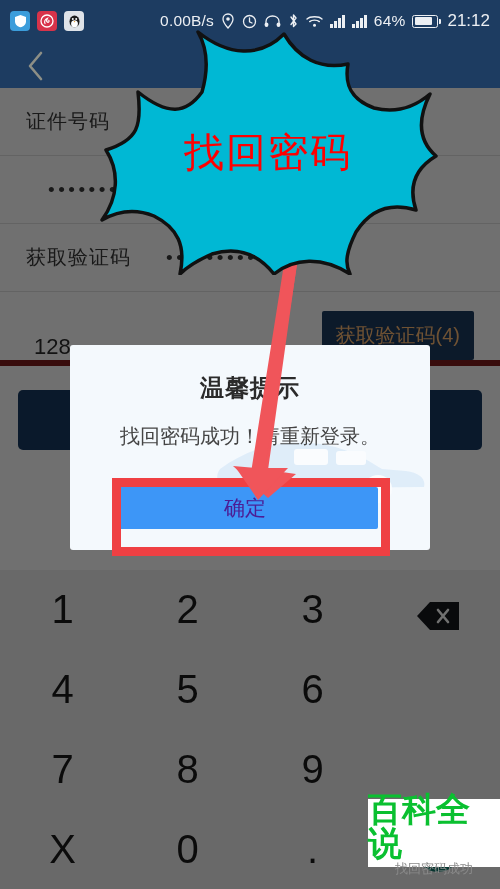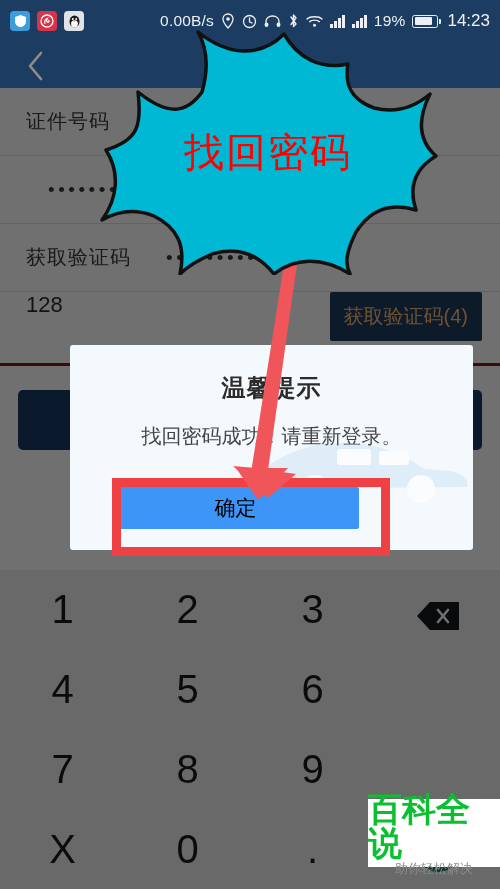--- a/index.html
+++ b/index.html
@@ -98,24 +98,24 @@
   }
   .field-caret {
     font-size: 13px; color: #9a9a9a; margin-left: 4px;
   }
   .field-dots {
     font-size: 19px; color: #3a3a3a; letter-spacing: 3.5px;
     margin-left: 22px;
   }
   #captcha-row {
     height: 74px;
-    display: flex; align-items: flex-start;
-    padding: 0 18px;
+    display: flex; align-items: flex-end;
+    padding: 0 26px;
     box-sizing: border-box;
-    border-bottom: 3px solid #7f1d1d;
+    border-bottom: 6px solid #7f1d1d;
   }
   #captcha-value { font-size: 22px; color: #2d2d2d; padding-left: 8px; }
   #captcha-btn {
     margin-left: auto;
     background: #1d3c61;
     color: #fdba74;
     font-size: 20px;
     padding: 11px 14px;
     border-radius: 2px;
   }
@@ -162,44 +162,43 @@
 
   
   #dialog {
     position: absolute;
     left: 70px; top: 345px;
     width: 360px; height: 205px;
     background: #f4f9fd;
     border-radius: 3px;
     z-index: 7;
     overflow: hidden;
-    padding-left: 43px;
   }
   #dialog-watermark {
     position: absolute; right: -10px; top: 62px;
     width: 230px; height: 110px;
     opacity: .55;
     pointer-events: none;
   }
   #dialog-title {
     position: absolute; left: 0; right: 0; top: 27px;
     text-align: center;
     font-size: 24px; font-weight: bold; color: #2b2b2b;
     letter-spacing: 1px;
   }
   #dialog-message {
     position: absolute; left: 0; right: 0; top: 78px;
     text-align: center;
     font-size: 20px; color: #444;
   }
   #dialog-ok {
     position: absolute; left: 42px; top: 142px;
-    width: 247px; height: 42px;
+    width: 266px; height: 42px;
     background: #3d96f7;
-    color: #000000;
+    color: #4c1d95;
     font-size: 21px;
     display: flex; align-items: center; justify-content: center;
     border-radius: 2px;
   }
   #ok-highlight {
     position: absolute;
     left: 112px; top: 478px;
     width: 278px; height: 78px;
     border: 9px solid #ef4043;
     box-sizing: border-box;
@@ -415,34 +414,34 @@
           <i></i>
           <i></i>
           <i></i>
         </span>
       <span class="bars">
           <i></i>
           <i></i>
           <i></i>
           <i></i>
         </span>
-      <span class="sb-text">19%</span>
+      <span class="sb-text">64%</span>
       <span class="batt">
           <span></span>
         </span>
-      <span class="sb-clock">14:23</span>
+      <span class="sb-clock">21:12</span>
     </div>
   </div>
 
   <div id="navbar">
     <div id="backbtn">
       <svg width="20" height="32" viewBox="0 0 20 32">
         <path d="M15 3 L4 16 L15 29" fill="none" stroke="#8d8f86" stroke-width="2.6" stroke-linecap="round" stroke-linejoin="round"></path>
       </svg>
     </div>
   </div>
 
   <div id="watermark">
     <div id="wm-main">百科全说</div>
-    <div id="wm-sub">助你轻松解决</div>
+    <div id="wm-sub">找回密码成功</div>
   </div>
 
 </div>
 
 </body></html>

